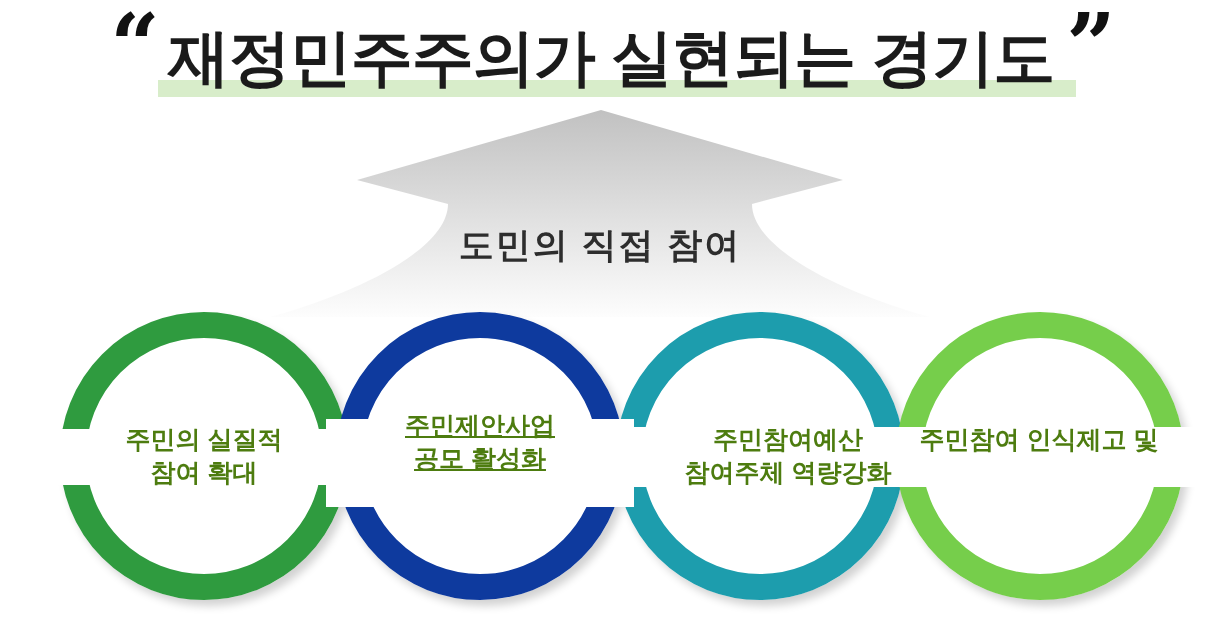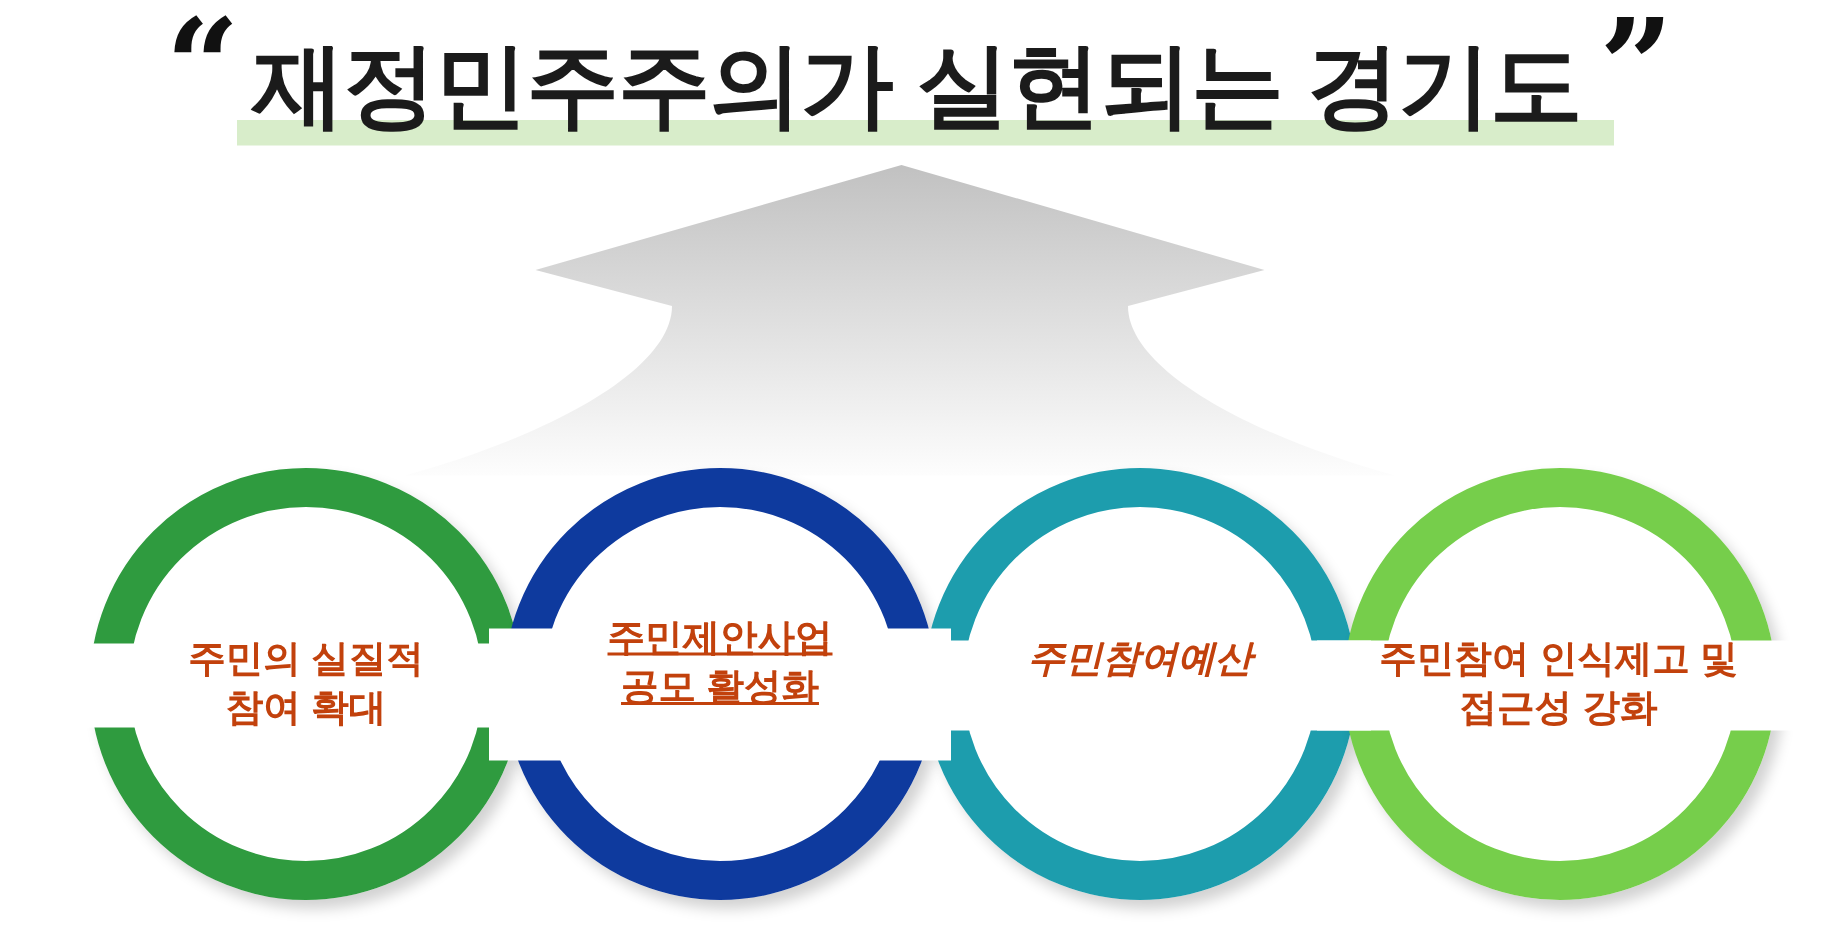--- a/index.html
+++ b/index.html
@@ -67,25 +67,25 @@
   .band{position:absolute;background:#ffffff;z-index:2;}
   .goal-1 .band{left:38px;top:429px;width:337px;height:56px;}
   .goal-2 .band{left:326px;top:419px;width:308px;height:88px;}
   .goal-3 .band{left:606px;top:427px;width:308px;height:60px;}
   .goal-4 .band{left:878px;top:427px;width:322px;height:60px;}
 
   .goal-label{
     position:absolute;z-index:3;
     text-align:center;
     font-size:25px;font-weight:800;line-height:1.33;
-    color:#c2410c;
+    color:#4d7c0f;
   }
   .goal-1 .goal-label{left:48px;top:423px;width:312px;}
   .goal-2 .goal-label{left:326px;top:409px;width:308px;text-decoration:underline;}
-  .goal-3 .goal-label{left:606px;top:423px;width:308px;font-style:italic;}
+  .goal-3 .goal-label{left:634px;top:423px;width:308px;}
   .goal-4 .goal-label{left:878px;top:423px;width:322px;}
   .goal-label span{display:block;}
 </style>
 </head>
 <body>
 
 <div class="stage">
 
   <div class="headline">
     <span class="quote open">“</span>
@@ -106,20 +106,21 @@
     </defs>
     <path d="M 351 6
              L 107 76
              L 198 100
              C 198 142, 118 186, 20 213
              L 680 213
              C 582 186, 502 142, 502 100
              L 593 76
              Z" fill="url(#arrowGrad)"></path>
   </svg>
+  <div class="arrow-label">도민의 직접 참여</div>
 
   <div class="goal goal-1">
     <div class="ring" style="border-color: rgb(47, 155, 63);"></div>
     <div class="band"></div>
     <div class="goal-label">
       <span>주민의 실질적</span>
       <span>참여 확대</span>
     </div>
   </div>
 
@@ -130,25 +131,25 @@
       <span>주민제안사업</span>
       <span>공모 활성화</span>
     </div>
   </div>
 
   <div class="goal goal-3">
     <div class="ring" style="border-color: rgb(29, 157, 173);"></div>
     <div class="band"></div>
     <div class="goal-label">
       <span>주민참여예산</span>
+      <span>참여주체 역량강화</span>
     </div>
   </div>
 
   <div class="goal goal-4">
     <div class="ring" style="border-color: rgb(118, 206, 75);"></div>
     <div class="band"></div>
     <div class="goal-label">
       <span>주민참여 인식제고 및</span>
-      <span>접근성 강화</span>
     </div>
   </div>
 
 </div>
 
 </body></html>

